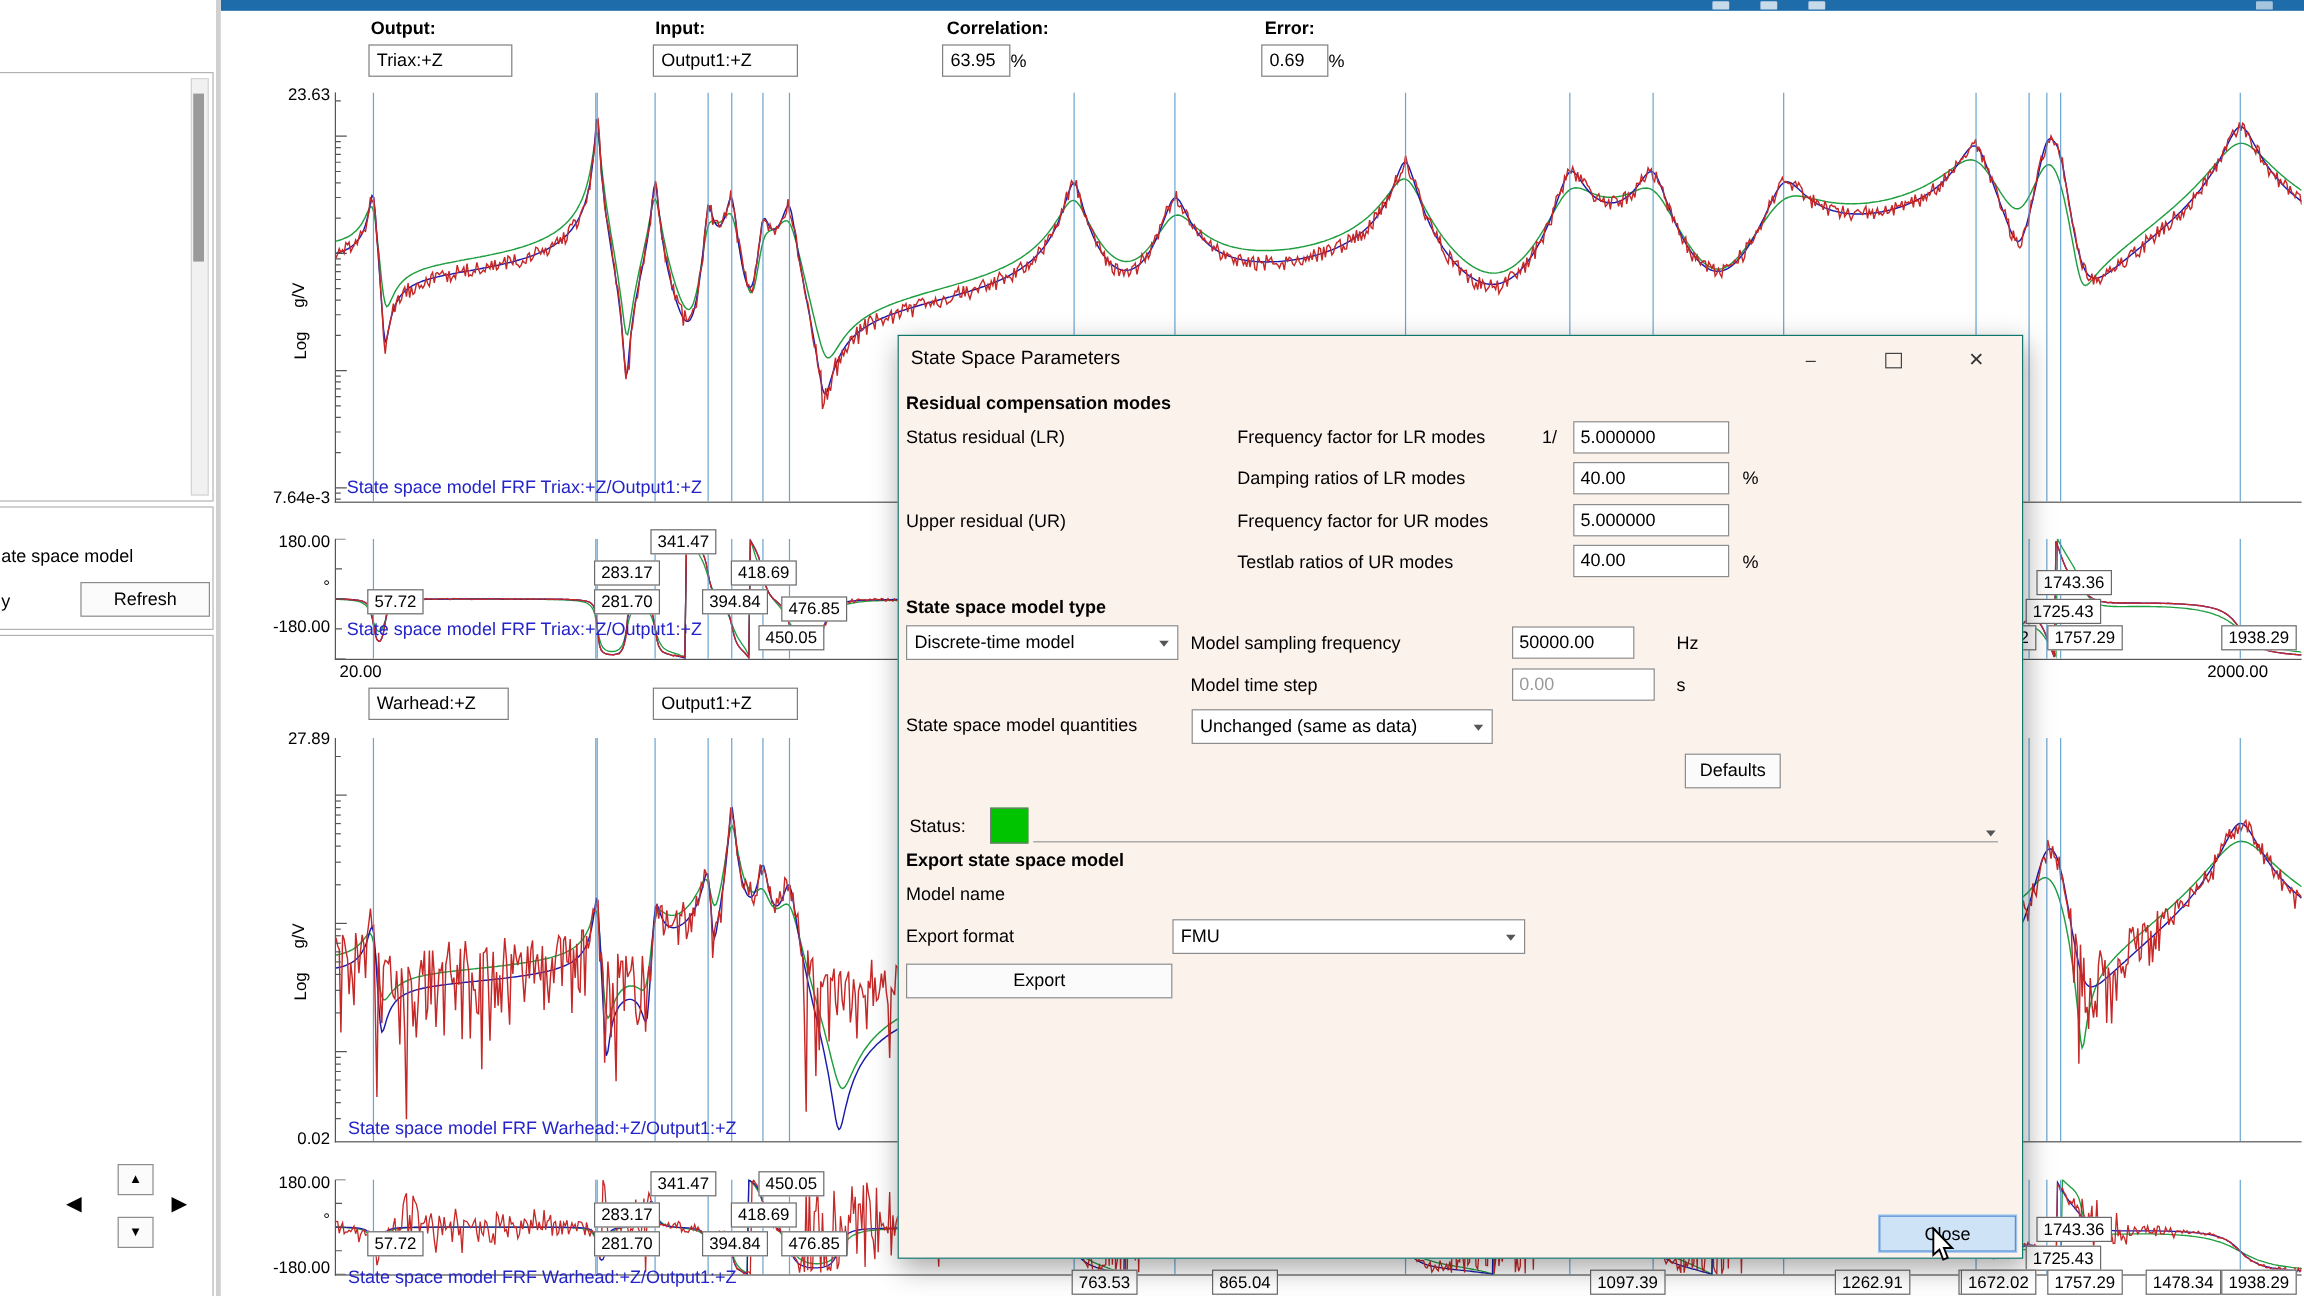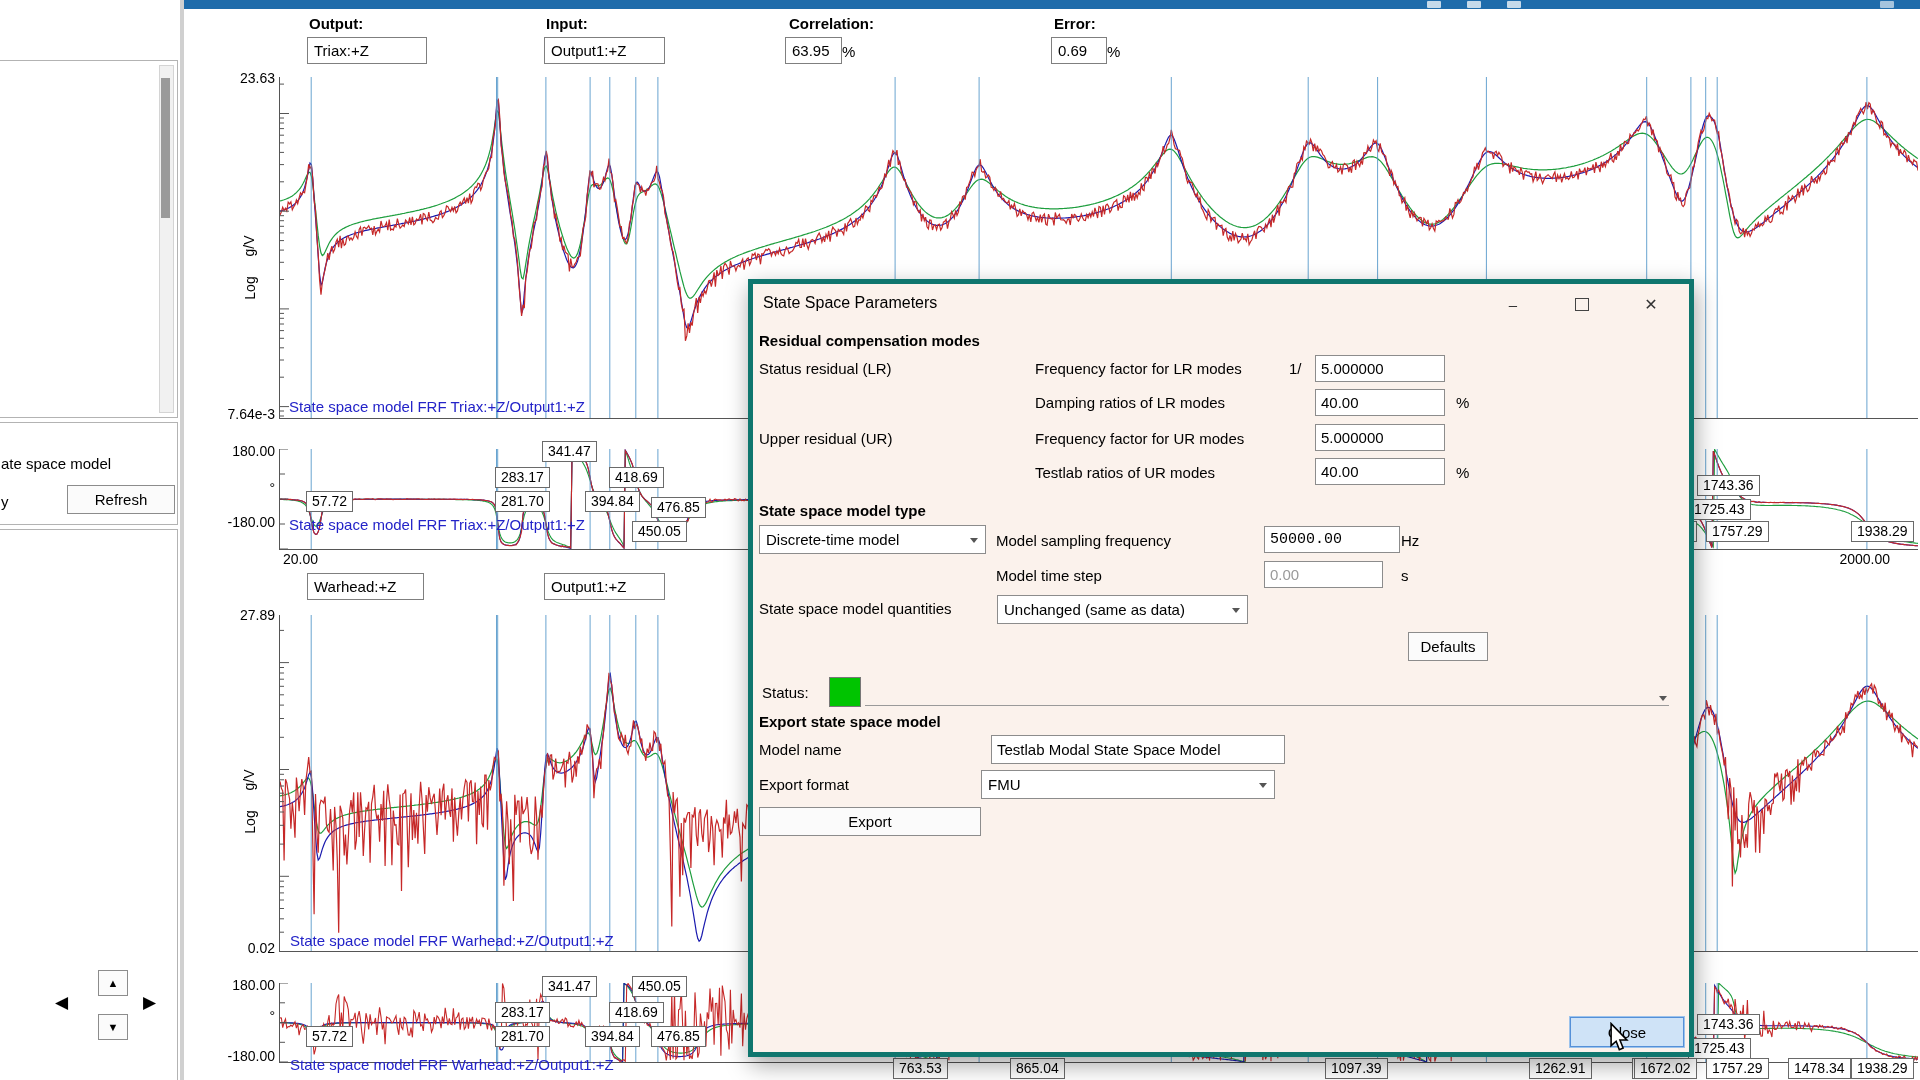--- a/index.html
+++ b/index.html
@@ -15,21 +15,21 @@
   .anno{position:absolute;background:#fff;border:1px solid #6a6a6a;font-size:14px;line-height:17px;padding:1px 5px;white-space:nowrap;z-index:10}
   svg.chart{position:absolute;background:#fff;border-left:1px solid #555;border-bottom:1px solid #555}
   button{font-family:inherit}
   .btn{position:absolute;border:1px solid #8c8c8c;background:#fbfbfb;font-size:15px;display:flex;align-items:center;justify-content:center;box-sizing:border-box;padding:0;cursor:default}
   .input{position:absolute;border:1px solid #8c8c8c;background:#fff;font-size:15px;font-family:inherit;padding:0 5px;box-sizing:border-box}
   .input[readonly]{color:#9a9a9a}
   .select{position:absolute;border:1px solid #8c8c8c;background:#fff;font-size:15px;line-height:27px;padding:0 24px 0 6px;box-sizing:border-box;white-space:nowrap}
   .sel-arrow{position:absolute;right:7px;top:50%;margin-top:-2px;width:0;height:0;
              border-left:4px solid transparent;border-right:4px solid transparent;border-top:5px solid #555}
   .dialog{position:absolute;left:748px;top:279px;width:936px;height:768px;background:#fbf2ec;
-          border:5px solid #0f766e;box-shadow:2px 8px 22px rgba(0,0,0,.35);z-index:50}
+          border:1px solid #0f766e;box-shadow:2px 8px 22px rgba(0,0,0,.35);z-index:50}
   .dlg-lbl{position:absolute;font-size:15px;white-space:nowrap}
   .wbtn{position:absolute;width:28px;height:24px;display:flex;align-items:center;justify-content:center;font-size:15px;color:#333}
 </style>
 </head>
 <body>
 
 <div class="abs" style="left: 184px; top: 0px; width: 1736px; height: 9px; z-index: 2; background: rgb(31, 108, 171);">
   <span style="position:absolute;left:1243px;top:1px;width:14px;height:7px;background:rgba(255,255,255,.75);border-radius:1px"></span>
   <span style="position:absolute;left:1283px;top:1px;width:14px;height:7px;background:rgba(255,255,255,.75);border-radius:1px"></span>
   <span style="position:absolute;left:1323px;top:1px;width:14px;height:7px;background:rgba(255,255,255,.75);border-radius:1px"></span>
@@ -333,21 +333,21 @@
   <input class="input" type="text" style="left: 562px; top: 174px; width: 130px; height: 27px;" value="40.00">
   <div class="dlg-lbl" style="left:703px;top:180px">%</div>
 
   <div class="dlg-lbl bold" style="left:6px;top:218px">State space model type</div>
 
   <div class="select" style="left:6px;top:241px;width:227px;height:29px">
     <span>Discrete-time model</span>
     <span class="sel-arrow"></span>
   </div>
   <div class="dlg-lbl" style="left:243px;top:248px">Model sampling frequency</div>
-  <input class="input" type="text" style="left: 511px; top: 242px; width: 136px; height: 27px; font-family: Liberation Mono, monospace;" value="50000.00">
+  <input class="input" type="text" style="left: 511px; top: 242px; width: 102px; height: 27px;" value="50000.00">
   <div class="dlg-lbl" style="left:648px;top:248px">Hz</div>
 
   <div class="dlg-lbl" style="left:243px;top:283px">Model time step</div>
   <input class="input" type="text" readonly="" style="left: 511px; top: 277px; width: 119px; height: 27px;" value="0.00">
   <div class="dlg-lbl" style="left:648px;top:283px">s</div>
 
   <div class="dlg-lbl" style="left:6px;top:316px">State space model quantities</div>
   <div class="select" style="left:244px;top:311px;width:251px;height:29px">
     <span>Unchanged (same as data)</span>
     <span class="sel-arrow"></span>
@@ -356,21 +356,20 @@
   <button class="btn" style="left:655px;top:348px;width:80px;height:29px">Defaults</button>
 
   <div class="dlg-lbl" style="left:9px;top:400px">Status:</div>
   <div style="position: absolute; left: 76px; top: 393px; width: 30px; height: 28px; border: 1px solid rgb(119, 119, 119); background: rgb(0, 196, 0);"></div>
   <div style="position:absolute;left:112px;top:421px;width:804px;border-top:1px solid #9a9a9a"></div>
   <span class="sel-arrow" style="right:22px;top:412px;margin-top:0"></span>
 
   <div class="dlg-lbl bold" style="left:6px;top:429px">Export state space model</div>
 
   <div class="dlg-lbl" style="left:6px;top:457px">Model name</div>
-  <input class="input" type="text" style="left: 238px; top: 451px; width: 294px; height: 29px;" value="Testlab Modal State Space Model">
 
   <div class="dlg-lbl" style="left:6px;top:492px">Export format</div>
   <div class="select" style="left:228px;top:486px;width:294px;height:29px">
     <span>FMU</span>
     <span class="sel-arrow"></span>
   </div>
 
   <button class="btn" style="left:6px;top:523px;width:222px;height:29px">Export</button>
 
   <button class="btn" style="left:817px;top:733px;width:114px;height:30px;background:#cfe3f7;border:1px solid #5590d8;box-shadow:0 0 0 1px #9cc3ec">Close</button>

